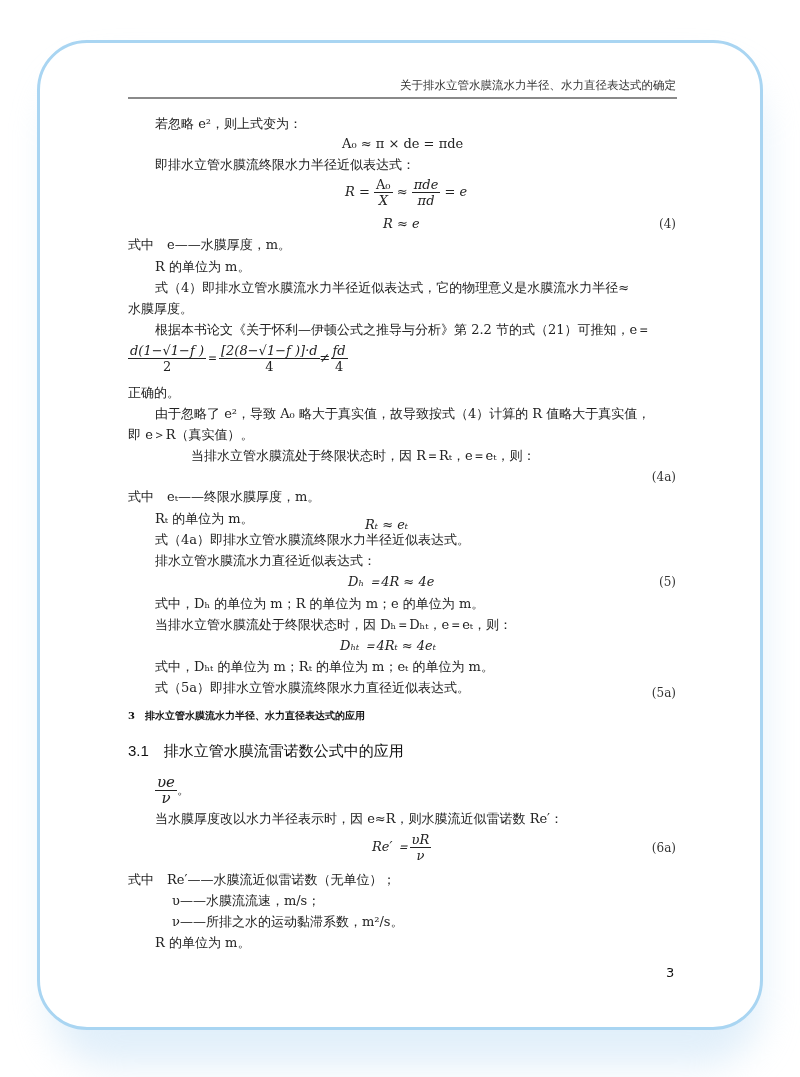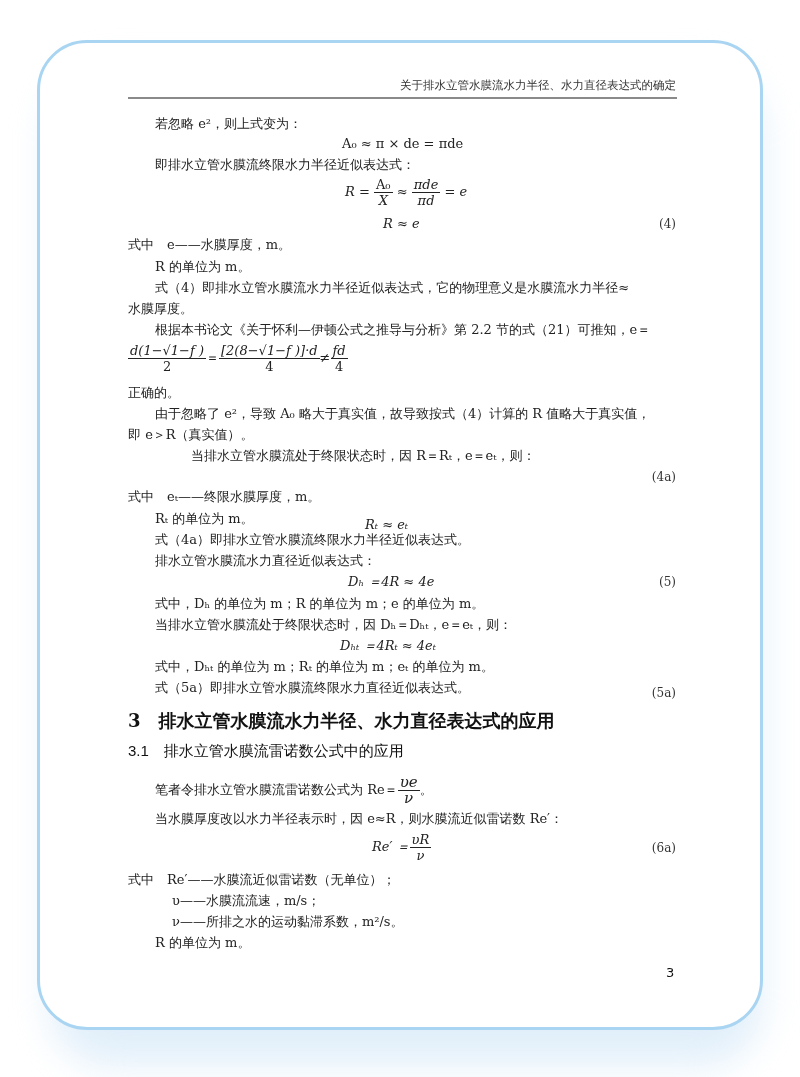--- a/index.html
+++ b/index.html
@@ -26,21 +26,21 @@
     font-family: "DejaVu Sans", "Liberation Sans", sans-serif;
     font-size: 11.5px; color: #333;
   }
   .head-rule { position: absolute; left: 128px; top: 97px; width: 549px; height: 2px; background: #8a8a8a; }
   .t { font-size: 13px; line-height: 16px; color: #222; }
   .i { font-style: italic; }
   .eqno { position: absolute; right: 124px; font-size: 12px; color: #333; }
   .frac { display: inline-block; vertical-align: middle; text-align: center; }
   .frac .num { display: block; border-bottom: 1px solid #222; padding: 0 2px; line-height: 15px; }
   .frac .den { display: block; line-height: 15px; }
-  .h3 { font-weight: bold; font-size: 18px; color: #111; }
+  .h3 { font-weight: bold; font-size: 10px; color: #111; }
   .h31 { font-family: Liberation Sans, sans-serif; font-size: 15px; color: #111; }
   .pageno { position: absolute; left: 666px; top: 965px; font-family: "DejaVu Sans", "Liberation Sans", sans-serif; font-size: 13px; color: #111; }
 </style>
 </head>
 <body>
 
 <div class="shadow"></div>
 <div class="card"></div>
 
 <div class="run-head">关于排水立管水膜流水力半径、水力直径表达式的确定</div>
@@ -85,21 +85,21 @@
 <div class="abs t" style="left:155px;top:617px;">当排水立管水膜流处于终限状态时，因 Dₕ＝Dₕₜ，e＝eₜ，则：</div>
 <div class="abs t i" style="left:340px;top:638px;">Dₕₜ ＝4Rₜ ≈ 4eₜ</div>
 <div class="eqno" style="top:639px;margin-top:47px;">(5a)</div>
 <div class="abs t" style="left:155px;top:659px;">式中，Dₕₜ 的单位为 m；Rₜ 的单位为 m；eₜ 的单位为 m。</div>
 <div class="abs t" style="left:155px;top:680px;">式（5a）即排水立管水膜流终限水力直径近似表达式。</div>
 
 <div class="abs h3" style="left:128px;top:709px;">3　排水立管水膜流水力半径、水力直径表达式的应用</div>
 <div class="abs h31" style="left:128px;top:742px;">3.1　排水立管水膜流雷诺数公式中的应用</div>
 
 <div class="abs t" style="left:155px;top:775px;">
-  <span>笔者令排水立管水膜流雷诺数公式为 Re＝</span><span class="frac" style="font-size:15px;"><span class="num i">υe</span><span class="den i">ν</span></span><span>。</span>
+  <span class="frac" style="font-size:15px;"><span class="num i">υe</span><span class="den i">ν</span></span><span>。</span>
 </div>
 <div class="abs t" style="left:155px;top:811px;">当水膜厚度改以水力半径表示时，因 e≈R，则水膜流近似雷诺数 Re′：</div>
 <div class="abs t" style="left:372px;top:832px;">
   <span class="i">Re′ ＝</span><span class="frac"><span class="num i">υR</span><span class="den i">ν</span></span>
 </div>
 <div class="eqno" style="top:841px;">(6a)</div>
 <div class="abs t" style="left:128px;top:872px;">式中　Re′——水膜流近似雷诺数（无单位）；</div>
 <div class="abs t" style="left:172px;top:893px;">υ——水膜流流速，m/s；</div>
 <div class="abs t" style="left:172px;top:914px;">ν——所排之水的运动黏滞系数，m²/s。</div>
 <div class="abs t" style="left:155px;top:935px;">R 的单位为 m。</div>

